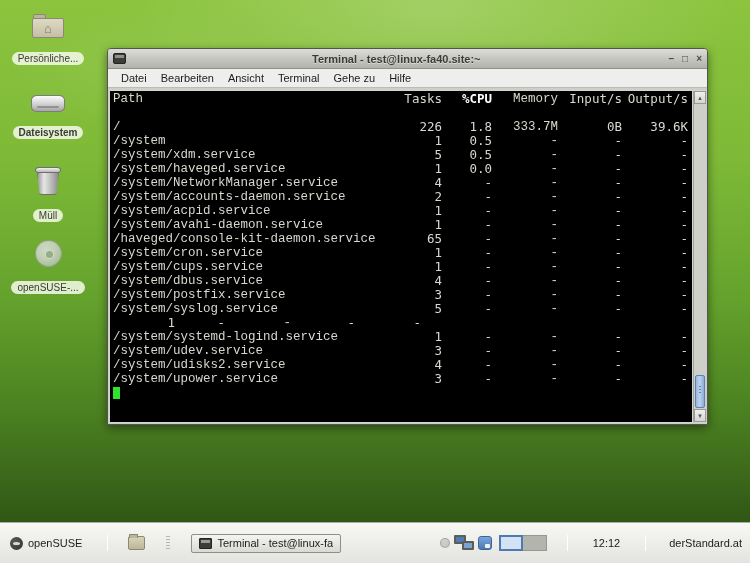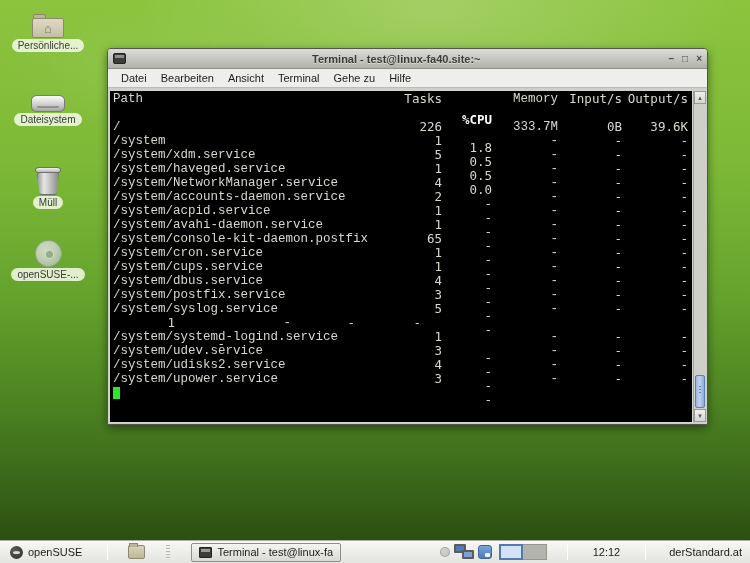--- a/index.html
+++ b/index.html
@@ -11,21 +11,21 @@
     position:absolute; inset:0;
     background:
       radial-gradient(ellipse 430px 170px at 58% 2%, rgba(255,255,255,0.20), transparent 70%),
       radial-gradient(ellipse 200px 90px at 20% 12%, rgba(255,255,255,0.08), transparent 70%),
       linear-gradient(180deg, #8cc43e 0%, #7eba37 28%, #66a32d 52%, #4c8321 72%, #386319 87%, #294d10 97%);
   }
 
   
   .desk-icon { position:absolute; width:86px; display:flex; flex-direction:column; align-items:center; }
   .desk-icon .label {
-    margin-top:1px; background:rgba(240,248,226,0.88); border-radius:8px;
+    margin-top:14px; background:rgba(240,248,226,0.88); border-radius:8px;
     font-size:10px; color:#3a3a3a; padding:1px 6px; white-space:nowrap;
   }
   
   .icon-folder { position:relative; width:32px; height:24px; }
   .icon-folder .tab { position:absolute; top:0; left:1px; width:13px; height:6px; background:#b9b49a; border:1px solid #8d8970; border-bottom:none; border-radius:2px 2px 0 0; }
   .icon-folder .bodyp { position:absolute; top:4px; left:0; right:0; bottom:0; background:linear-gradient(180deg,#ded9c2,#c4bfa4); border:1px solid #8d8970; border-radius:2px; display:flex; align-items:center; justify-content:center; }
   .icon-folder .home { font-size:13px; color:#7d english7964; color:#7d7964; line-height:1; }
   
   .icon-drive { width:34px; height:17px; background:linear-gradient(180deg,#fbfbfb,#d9d9d9 45%,#a7a7a7); border:1px solid #7c7c78; border-radius:6px/5px; position:relative; }
   .icon-drive:after { content:""; position:absolute; left:5px; right:5px; bottom:3px; height:2px; background:rgba(90,90,90,.45); border-radius:2px; }
@@ -54,37 +54,37 @@
   .menubar span { font-size:11px; color:#1c1c1c; padding:2px 7px; }
 
   
   .termframe { position:absolute; left:1px; right:1px; top:41px; bottom:1px; background:#d4d4d0; }
   .term { position:absolute; left:1px; top:1px; bottom:1px; right:14px; background:#000;
     font-family:"DejaVu Sans Mono","Liberation Mono",monospace; font-size:12.5px; color:#d8d8d0;
     padding:1px 0 0 3px; overflow:hidden; }
   .trow { display:flex; height:14px; line-height:14px; white-space:pre; }
   .c-path { flex:1; overflow:hidden;font-family:Liberation Mono, monospace; }
   .c-tasks { width:62px; text-align:right; }
-  .c-cpu   { width:50px; text-align:right;margin-top:21px; }
+  .c-cpu   { width:50px; text-align:right; }
   .c-mem   { width:66px; text-align:right;font-family:Liberation Mono, monospace; }
   .c-in    { width:64px; text-align:right; }
   .c-out   { width:70px; text-align:right; padding-right:4px; }
   .hdr .c-cpu { font-weight:bold; color:#ffffff; }
   .cursor-block { display:inline-block; width:7px; height:12px; background:#2ee22e; margin-top:1px; }
 
   
   .vscroll { position:absolute; top:1px; bottom:1px; right:0; width:13px; background:#cfcfc9; border-left:1px solid #a3a39d; }
   .sbtn { position:absolute; left:0; right:0; height:13px; background:linear-gradient(180deg,#f0f0ee,#d4d4d0); border:1px solid #9a9a94; display:flex; align-items:center; justify-content:center; font-size:6px; color:#55554f; }
   .sbtn.up { top:0; } .sbtn.down { bottom:0; }
   .sthumb { position:absolute; left:1px; right:1px; bottom:14px; height:33px;
     background:linear-gradient(90deg,#9ab6dd,#bdd2ee 45%,#8fadd8); border:1px solid #5b82b4; border-radius:2px; }
   .sthumb:after { content:""; position:absolute; left:3px; right:3px; top:13px; height:1px; background:#5b82b4; box-shadow:0 3px 0 #5b82b4,0 -3px 0 #5b82b4; }
 
   
-  .taskbar { position:absolute; left:0; right:0; bottom:0; height:23px;
+  .taskbar { position:absolute; left:0; right:0; bottom:0; height:41px;
     background:linear-gradient(180deg,#f7f7f5,#e3e3df); border-top:1px solid #abaaa4;
     display:flex; align-items:center; padding:0 5px; gap:20px; }
   .tb-sep { width:1px; height:16px; background:#bdbdb7; border-right:1px solid #fff; }
   .launcher { display:flex; align-items:center; gap:5px; padding:1px 5px; }
   .suse-logo { width:13px; height:13px; border-radius:50%; background:radial-gradient(circle at 35% 35%, #5a5a56, #2e2e2a); position:relative; }
   .suse-logo:after { content:""; position:absolute; left:3px; top:5px; width:7px; height:3px; border-radius:50%; background:rgba(255,255,255,.8); }
   .launcher .txt { font-size:11px; color:#1c1c1c; }
   .tb-folder { width:17px; height:14px; background:linear-gradient(180deg,#d9d4ba,#bcb698); border:1px solid #8d8970; border-radius:2px; position:relative; }
   .tb-folder:before { content:""; position:absolute; top:-3px; left:0; width:7px; height:3px; background:#bcb698; border:1px solid #8d8970; border-bottom:none; border-radius:1px 1px 0 0; }
   .tb-handle { width:4px; height:15px; background:repeating-linear-gradient(180deg,#b7b7b1 0 1px,transparent 1px 3px); margin:0 1px; }
@@ -117,21 +117,21 @@
   <div class="desk-icon" style="left:5px; top:14px;">
     <div class="icon-folder">
       <div class="tab"></div>
       <div class="bodyp">
           <span class="home">⌂</span>
         </div>
     </div>
     <div class="label">Persönliche...</div>
   </div>
 
-  <div class="desk-icon" style="left:5px; top:95px;">
+  <div class="desk-icon" style="left:5px; top:95px;font-weight:bold;">
     <div class="icon-drive"></div>
     <div class="label">Dateisystem</div>
   </div>
 
   <div class="desk-icon" style="left:5px; top:240px;">
     <div class="icon-cd"></div>
     <div class="label">openSUSE-...</div>
   </div>
 
   <div class="desk-icon" style="left:5px; top:167px;">
@@ -174,21 +174,21 @@
         <div class="trow"></div>
         <div id="rows-host">
             <div class="trow"><span class="c-path">/</span><span class="c-tasks">226</span><span class="c-cpu">1.8</span><span class="c-mem">333.7M</span><span class="c-in">0B</span><span class="c-out">39.6K</span></div>
             <div class="trow"><span class="c-path">/system</span><span class="c-tasks">1</span><span class="c-cpu">0.5</span><span class="c-mem">-</span><span class="c-in">-</span><span class="c-out">-</span></div>
             <div class="trow"><span class="c-path">/system/xdm.service</span><span class="c-tasks">5</span><span class="c-cpu">0.5</span><span class="c-mem">-</span><span class="c-in">-</span><span class="c-out">-</span></div>
             <div class="trow"><span class="c-path">/system/haveged.service</span><span class="c-tasks">1</span><span class="c-cpu">0.0</span><span class="c-mem">-</span><span class="c-in">-</span><span class="c-out">-</span></div>
             <div class="trow"><span class="c-path">/system/NetworkManager.service</span><span class="c-tasks">4</span><span class="c-cpu">-</span><span class="c-mem">-</span><span class="c-in">-</span><span class="c-out">-</span></div>
             <div class="trow"><span class="c-path">/system/accounts-daemon.service</span><span class="c-tasks">2</span><span class="c-cpu">-</span><span class="c-mem">-</span><span class="c-in">-</span><span class="c-out">-</span></div>
             <div class="trow"><span class="c-path">/system/acpid.service</span><span class="c-tasks">1</span><span class="c-cpu">-</span><span class="c-mem">-</span><span class="c-in">-</span><span class="c-out">-</span></div>
             <div class="trow"><span class="c-path">/system/avahi-daemon.service</span><span class="c-tasks">1</span><span class="c-cpu">-</span><span class="c-mem">-</span><span class="c-in">-</span><span class="c-out">-</span></div>
-            <div class="trow"><span class="c-path">/system/console-kit-daemon.postfix</span><span class="c-tasks">65</span><span class="c-cpu">-</span><span class="c-mem">-</span><span class="c-in">-</span><span class="c-out">-</span></div>
+            <div class="trow"><span class="c-path">/haveged/console-kit-daemon.service</span><span class="c-tasks">65</span><span class="c-cpu">-</span><span class="c-mem">-</span><span class="c-in">-</span><span class="c-out">-</span></div>
             <div class="trow"><span class="c-path">/system/cron.service</span><span class="c-tasks">1</span><span class="c-cpu">-</span><span class="c-mem">-</span><span class="c-in">-</span><span class="c-out">-</span></div>
             <div class="trow"><span class="c-path">/system/cups.service</span><span class="c-tasks">1</span><span class="c-cpu">-</span><span class="c-mem">-</span><span class="c-in">-</span><span class="c-out">-</span></div>
             <div class="trow"><span class="c-path">/system/dbus.service</span><span class="c-tasks">4</span><span class="c-cpu">-</span><span class="c-mem">-</span><span class="c-in">-</span><span class="c-out">-</span></div>
             <div class="trow"><span class="c-path">/system/postfix.service</span><span class="c-tasks">3</span><span class="c-cpu">-</span><span class="c-mem">-</span><span class="c-in">-</span><span class="c-out">-</span></div>
             <div class="trow"><span class="c-path">/system/syslog.service</span><span class="c-tasks">5</span><span class="c-cpu">-</span><span class="c-mem">-</span><span class="c-in">-</span><span class="c-out">-</span></div>
             <div class="trow"><span class="c-tasks">1</span><span class="c-cpu">-</span><span class="c-mem">-</span><span class="c-in">-</span><span class="c-out">-</span></div>
             <div class="trow"><span class="c-path">/system/systemd-logind.service</span><span class="c-tasks">1</span><span class="c-cpu">-</span><span class="c-mem">-</span><span class="c-in">-</span><span class="c-out">-</span></div>
             <div class="trow"><span class="c-path">/system/udev.service</span><span class="c-tasks">3</span><span class="c-cpu">-</span><span class="c-mem">-</span><span class="c-in">-</span><span class="c-out">-</span></div>
             <div class="trow"><span class="c-path">/system/udisks2.service</span><span class="c-tasks">4</span><span class="c-cpu">-</span><span class="c-mem">-</span><span class="c-in">-</span><span class="c-out">-</span></div>
             <div class="trow"><span class="c-path">/system/upower.service</span><span class="c-tasks">3</span><span class="c-cpu">-</span><span class="c-mem">-</span><span class="c-in">-</span><span class="c-out">-</span></div>

